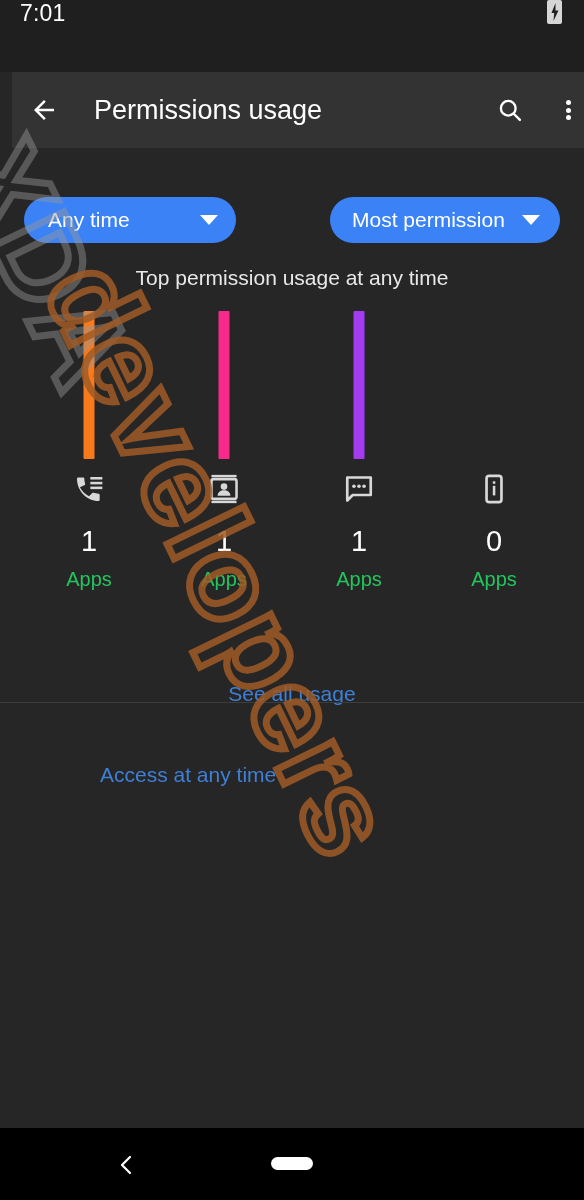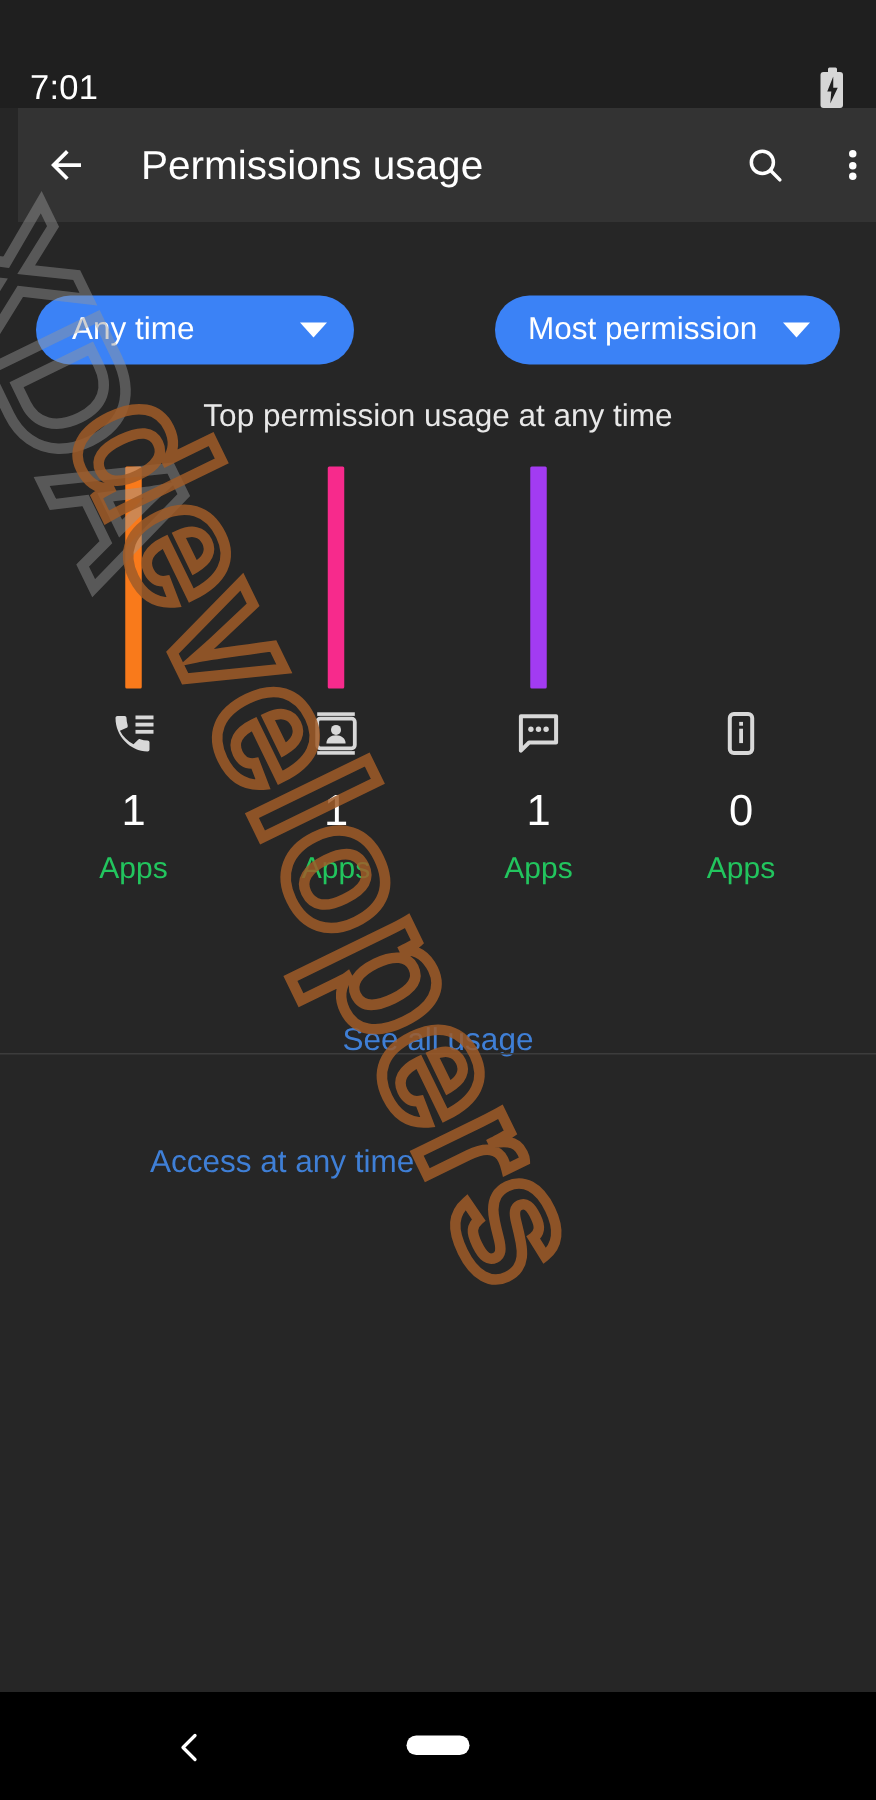--- a/index.html
+++ b/index.html
@@ -14,21 +14,21 @@
     width:584px; height:1200px;
     background:#262626;
     overflow:hidden;
   }
 
   
   #status-bar {
     position:absolute; top:0; left:0;
     width:584px; height:72px;
     background:#1f1f1f;
-    display:flex; align-items:flex-end;
+    display:flex; align-items:flex-start;
     justify-content:space-between;
     padding:0 22px 0 20px;
   }
   #status-time {
     color:#ffffff; font-size:23px; letter-spacing:.2px;
   }
   #status-icons { display:flex; align-items:center; gap:8px; }
   .battery {
     position:relative; width:15px; height:24px;
     border-radius:2px;

